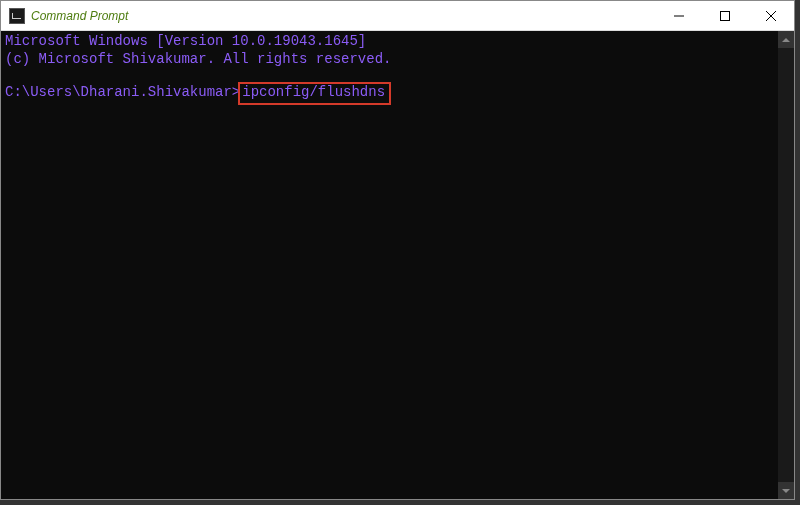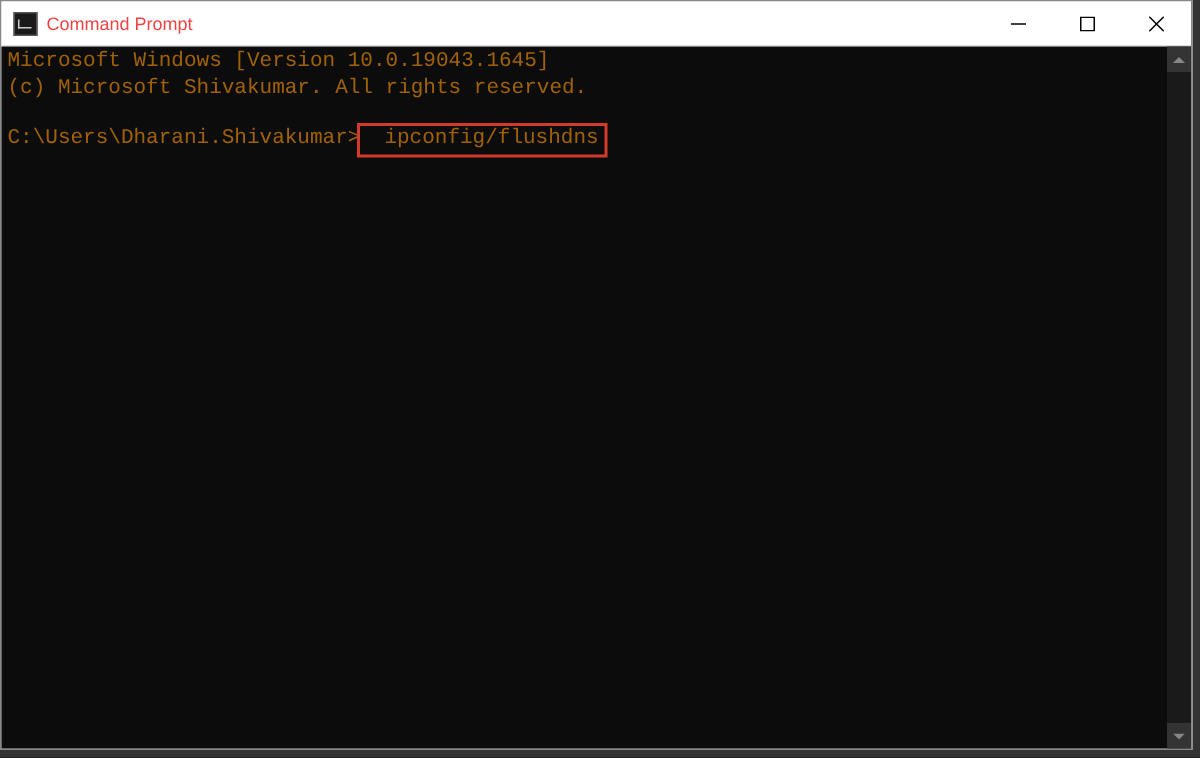--- a/index.html
+++ b/index.html
@@ -46,22 +46,23 @@
       position: absolute;
       left: 2px;
       top: 4px;
       width: 8px;
       height: 5px;
       border-left: 1px solid #ccc;
       border-bottom: 1px solid #ccc;
     }
     .titlebar-title {
       font-size: 12px;
-      color: #ef4444;
+      color: #4d7c0f;
       flex: 0 0 auto;
+      font-style: italic;
     }
     .titlebar-spacer {
       flex: 1;
     }
     .titlebar-controls {
       display: flex;
       height: 100%;
     }
     .titlebar-btn {
       width: 46px;
@@ -74,39 +75,39 @@
       font-family: "Segoe UI", sans-serif;
     }
     .titlebar-btn svg {
       stroke: #000;
       stroke-width: 1;
       fill: none;
     }
     .terminal {
       flex: 1;
       background: #0c0c0c;
-      color: #a16207;
+      color: #8b5cf6;
       font-family: Consolas, "Courier New", monospace;
       font-size: 14px;
       line-height: 1.25;
       padding: 2px 4px;
       position: relative;
       overflow: hidden;
     }
     .terminal-line {
       white-space: pre;
     }
     .prompt-line {
       margin-top: 14px;
       white-space: pre;
     }
     .highlight-box {
       border: 2px solid #d43a2a;
       display: inline-block;
-      padding: 0 4px 1px 16px;
+      padding: 0 4px 1px 2px;
       margin-left: -2px;
     }
     .scrollbar {
       position: absolute;
       right: 0;
       top: 0;
       bottom: 0;
       width: 16px;
       background: #2b2b2b;
     }

